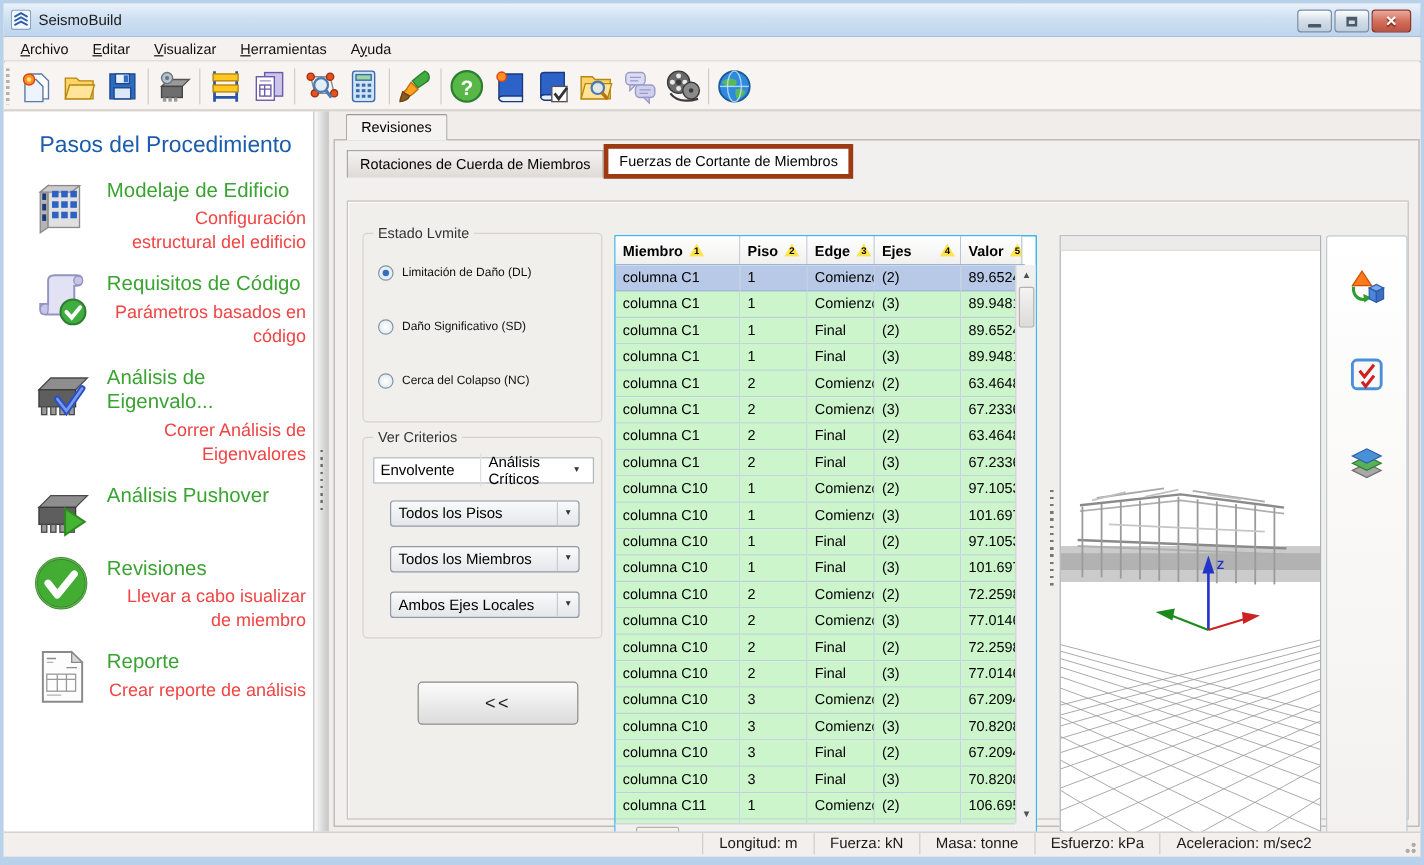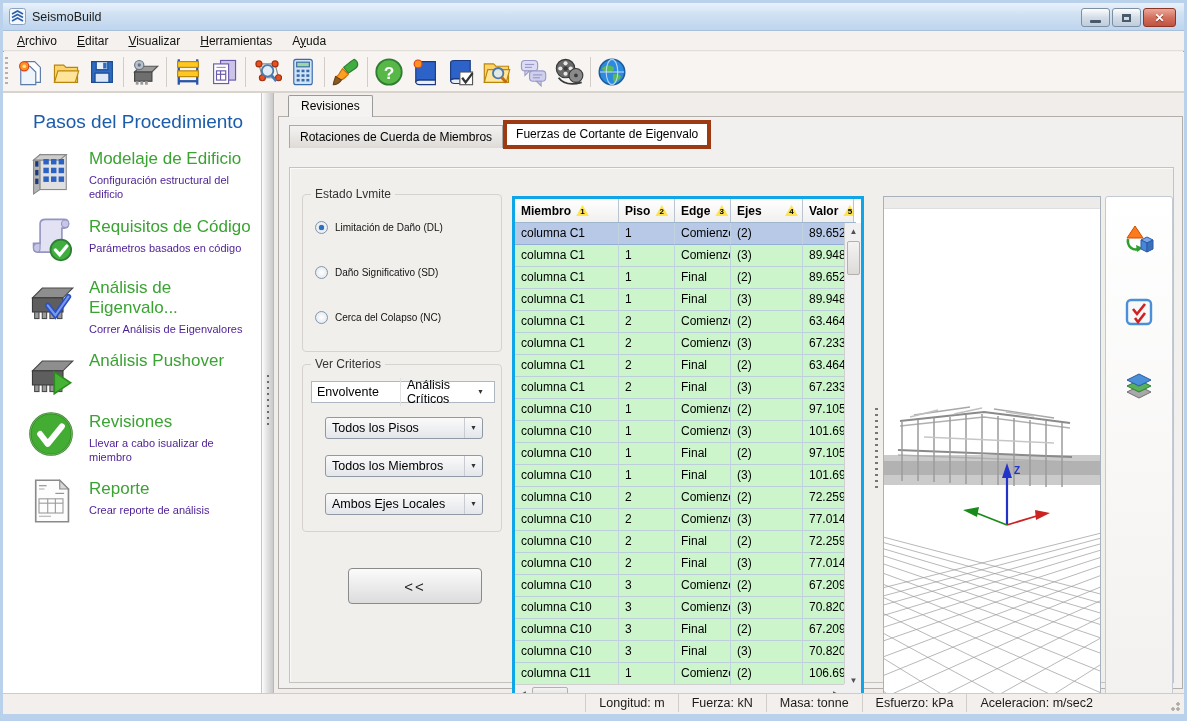--- a/index.html
+++ b/index.html
@@ -35,21 +35,21 @@
   
   .bodyrow{position:absolute;left:0;top:90px;right:0;height:600px;}
   .sidebar{position:absolute;left:0;top:0;width:258px;height:600px;background:#fff;overflow:hidden;}
   .sidebar-title{margin:18px 0 6px 30px;font-size:19px;color:#1b5cab;}
   .steps{margin:14px 0 0 24px;}
   .step{display:flex;gap:14px;margin-bottom:13px;cursor:default;}
   .step-icon{width:48px;height:48px;flex:0 0 48px;}
   .step-icon svg{width:48px;height:48px;}
   .step-txt{width:166px;}
   .step-title{font-size:17px;color:#3aa332;margin-top:2px;}
-  .step-sub{font-size:11px;color:#4c1d95;line-height:1.3;margin-top:4px;}
+  .step-sub{font-size:15px;color:#ef4444;line-height:1.3;margin-top:4px;text-align:right;}
   .splitter{position:absolute;left:258px;top:0;width:13px;height:600px;
     background:linear-gradient(90deg,#fdfdfd,#dcdcdc 60%,#c9c9c9);border-left:1px solid #c4c4c4;border-right:1px solid #b8b8b8;}
   .splitter .grip{position:absolute;left:5px;top:282px;width:2px;height:52px;
     background:repeating-linear-gradient(#6a6a6a 0 2px,transparent 2px 6px);}
   .main{position:absolute;left:271px;top:0;width:913px;height:600px;background:#f0edea;}
   
   .maintab{position:absolute;left:14px;top:2px;height:22px;padding:3px 12px 0 12px;background:#f5f3f1;
     border:1px solid #9a9a9a;border-bottom:none;border-radius:2px 2px 0 0;font-size:12px;z-index:2;}
   .tab-page{position:absolute;left:4px;top:23px;width:905px;height:573px;background:#f2f0ee;
     border:1px solid #b2aeaa;}
@@ -79,21 +79,21 @@
   .dropdown{position:absolute;left:22px;width:158px;height:22px;border:1px solid #8f9aa5;border-radius:3px;
     background:linear-gradient(#fafafa,#e4e6ea);display:flex;align-items:center;font-size:12.5px;}
   .dropdown .dd-label{flex:1;padding-left:6px;white-space:nowrap;overflow:hidden;}
   .dd-arrow{font-size:7px;color:#333;padding:0 5px;border-left:1px solid #c8ccd2;line-height:20px;}
   .combo2 .dd-arrow{border-left:none;}
   .btn-collapse{position:absolute;left:58px;top:400px;width:134px;height:36px;
     border:1px solid #8a8a8a;border-radius:4px;background:linear-gradient(#fbfbfb,#dcdcdc);
     font-size:15px;color:#222;display:flex;align-items:center;justify-content:center;letter-spacing:2px;}
   
   .grid-wrap{position:absolute;left:222px;top:28px;width:352px;height:508px;background:#fff;
-    border:3px solid #0ea5e9;}
+    border:1px solid #0ea5e9;}
   .grid-cols{display:grid;grid-template-columns:104px 56px 56px 72px 51px;}
   .grid-head{height:24px;border-bottom:1px solid #9eb6ce;}
   .grid-head .hcell{background:linear-gradient(#ffffff,#f1f0ef);border-right:1px solid #b9c6d2;
     display:flex;align-items:center;padding:0 4px 0 6px;font-size:12px;font-weight:bold;overflow:hidden;}
   .badge{width:13px;height:11px;margin-left:5px;background:#ffe44d;
     clip-path:polygon(50% 0,100% 100%,0 100%);font-size:8px;font-weight:bold;color:#000;
     display:flex;align-items:flex-end;justify-content:center;flex:0 0 13px;}
   .hcell.spread .badge{margin-left:auto;}
   .grid-body{height:466px;overflow:hidden;}
   .grow{height:22px;}
@@ -442,21 +442,21 @@
     </div>
     <div class="splitter">
         <div class="grip"></div>
       </div>
 
     <div class="main">
       <div class="maintab">Revisiones</div>
       <div class="tab-page">
         <div class="subtabs">
             <div class="subtab">Rotaciones de Cuerda de Miembros</div>
-            <div class="subtab active">Fuerzas de Cortante de Eigenvalo</div>
+            <div class="subtab active">Fuerzas de Cortante de Miembros</div>
           </div>
         <div class="content-panel">
 
           <div class="groupbox" id="gb-limit">
             <span class="gb-label">Estado Lvmite</span>
           <label class="radio-row" style="top: 26px;">
                 <span class="radio checked"></span>
                 <span class="radio-label">Limitación de Daño (DL)</span>
               </label>
               <label class="radio-row" style="top: 71px;">

